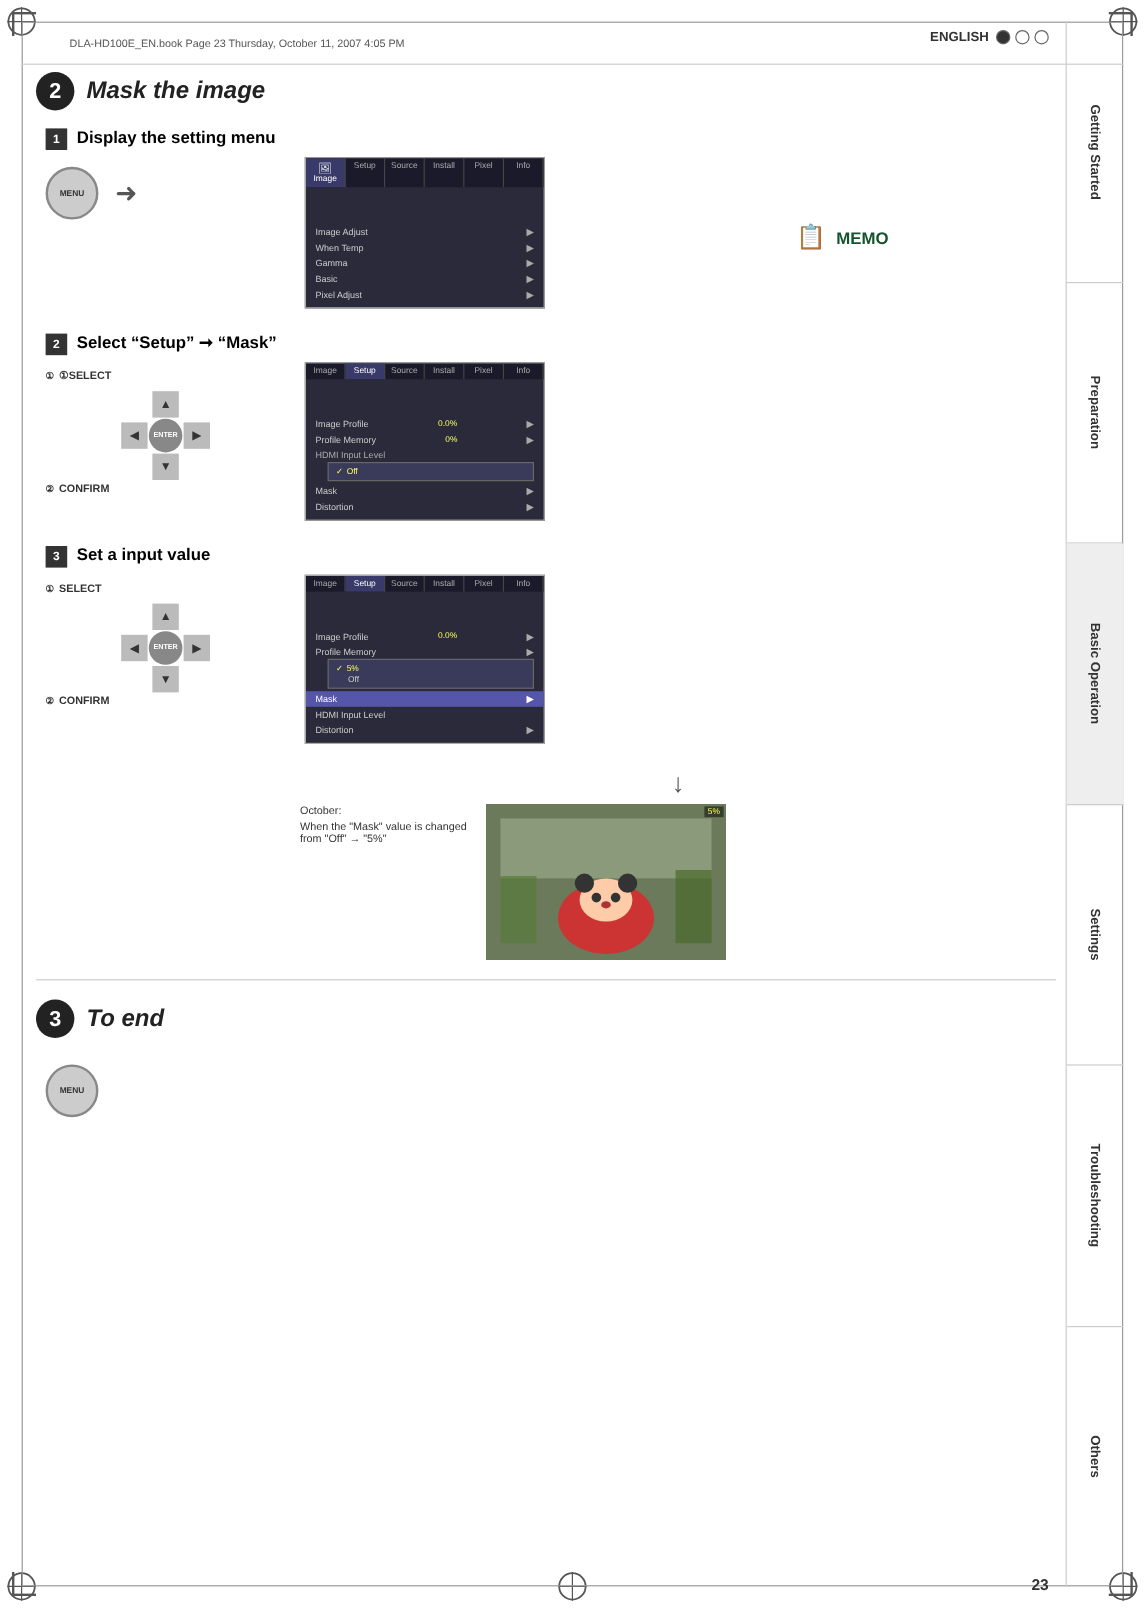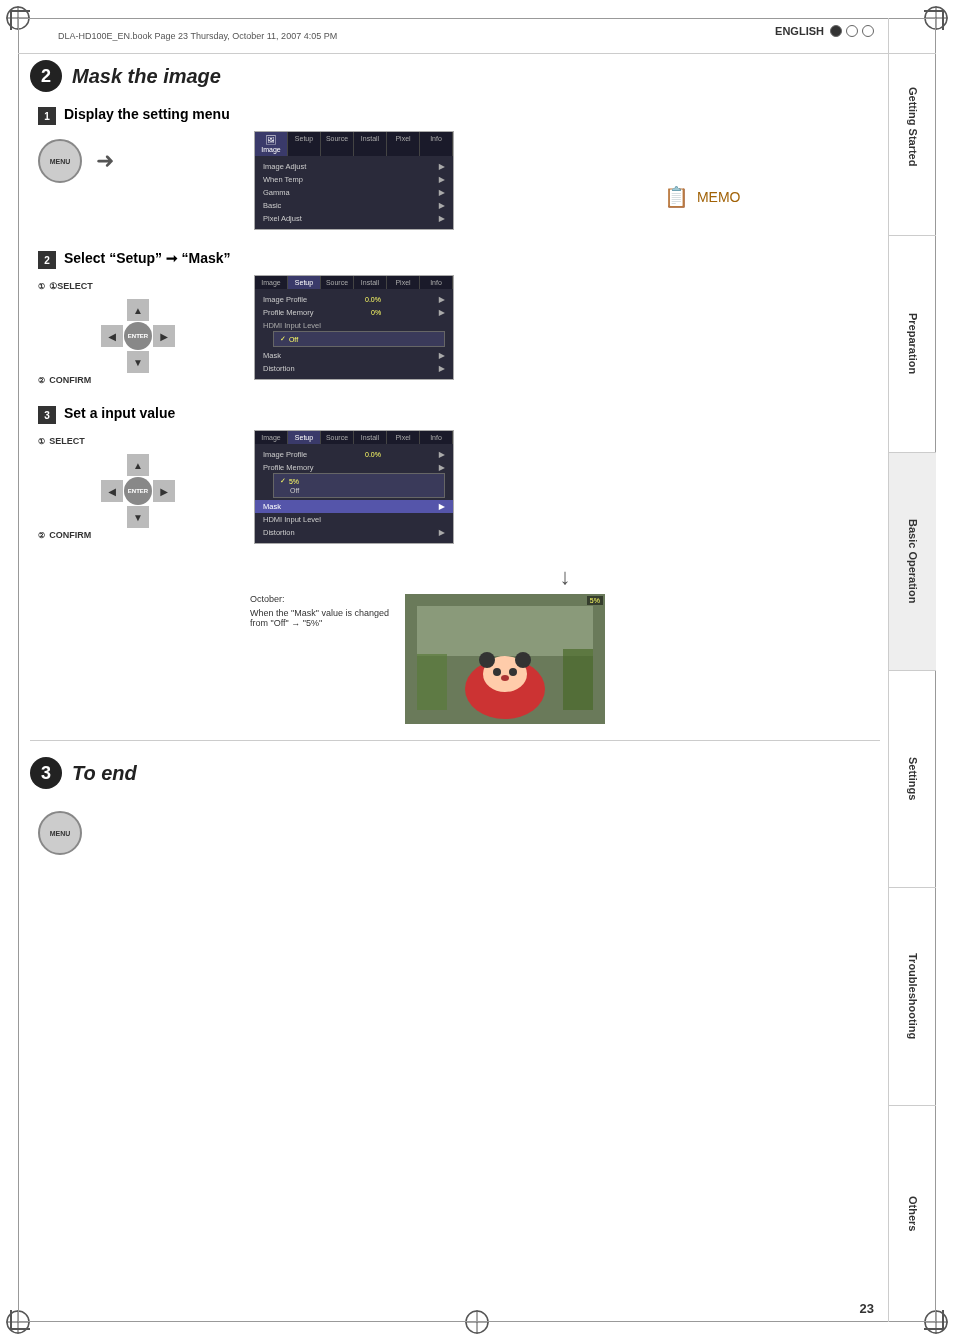--- a/index.html
+++ b/index.html
@@ -102,21 +102,21 @@
       font-weight: bold;
       color: #333;
       padding: 10px 0;
       text-orientation: mixed;
     }
     .sidebar-section:last-child { border-bottom: none; }
 
     
     .page-number {
       position: absolute;
-      bottom: 24px;
+      bottom: 12px;
       right: 80px;
       font-size: 13px;
       font-weight: bold;
       color: #333;
     }
 
     
     .main-content {
       position: absolute;
       top: 60px; left: 30px;
@@ -257,20 +257,21 @@
       background: #3a3a6a;
       color: #fff;
     }
     .menu-tab-icon {
       display: block;
       font-size: 9px;
       margin-bottom: 1px;
     }
     .menu-items {
       padding: 4px 0;
+      margin-top: 27px;
     }
     .menu-item {
       display: flex;
       justify-content: space-between;
       align-items: center;
       padding: 2px 8px;
       font-size: 7.5px;
       color: #ccc;
     }
     .menu-item.highlighted {
@@ -334,21 +335,21 @@
       width: 230px;
     }
     .memo-header {
       display: flex; align-items: center; gap: 8px;
       margin-bottom: 6px;
     }
     .memo-icon {
       font-size: 20px; color: #444;
     }
     .memo-title {
-      font-size: 14px; font-weight: normal; color: #a16207;
+      font-size: 14px; font-weight: bold; color: #14532d;
     }
     .memo-text {
       font-size: 10.5px; color: #222; line-height: 1.5;
     }
     .memo-bullet { margin-left: 10px; }
 
     
     .section-divider {
       border: none;
       border-top: 1px solid #ccc;

